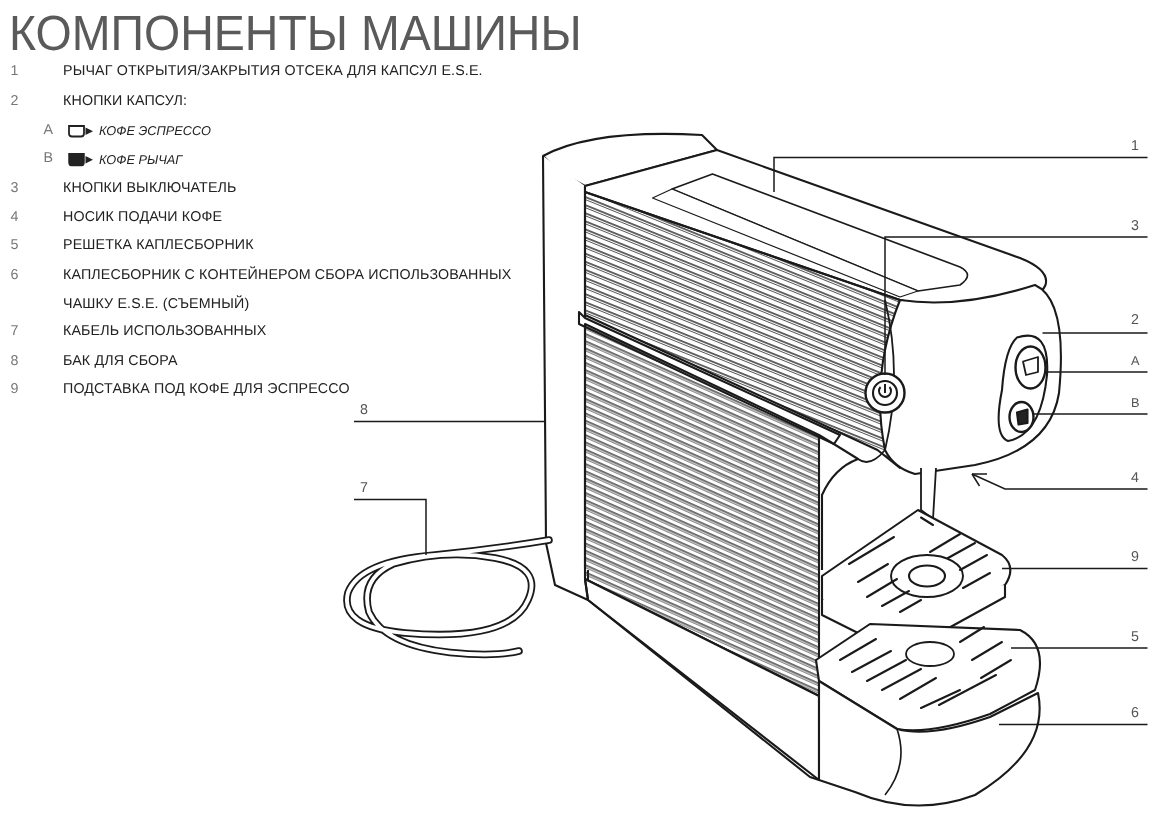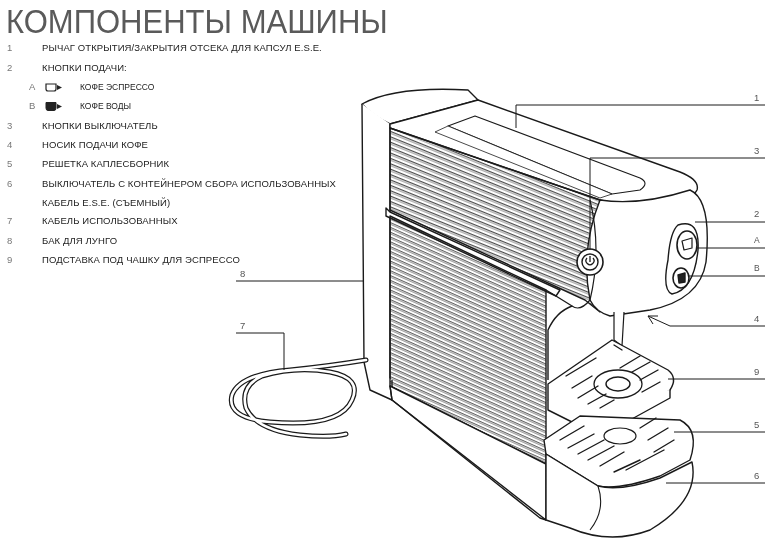--- a/index.html
+++ b/index.html
@@ -4,84 +4,84 @@
 <style>
   html, body { margin: 0; padding: 0; background: #ffffff; }
   body { width: 783px; height: 545px; position: relative; overflow: hidden; font-family: "Liberation Sans", sans-serif; color: #222; }
   .title { position: absolute; left: 6px; top: 2px; font-size: 33px; font-weight: normal; color: #5a5a5a; letter-spacing: 0px; line-height: 40px; margin: 0; white-space: nowrap; transform: scaleX(0.94); transform-origin: left top; }
   .legend { position: absolute; left: 0; top: 38px; width: 360px; }
   .legend-row { position: absolute; left: 0; height: 18px; font-size: 9.5px; line-height: 18px; white-space: nowrap; }
   .num { position: absolute; left: 7px; color: #777; font-size: 9.5px; }
   .txt { position: absolute; left: 42px; color: #222; letter-spacing: 0.1px; }
   .sub-letter { position: absolute; left: 29px; color: #777; }
   .sub-icon { position: absolute; left: 45px; top: 5px; width: 18px; height: 9px; }
-  .sub-txt { position: absolute; left: 80px; font-size: 8.5px; }
+  .sub-txt { position: absolute; left: 66px; font-size: 8.5px; font-style: italic; }
   .diagram { position: absolute; left: 0; top: 0; width: 783px; height: 545px; }
   .callout { position: absolute; font-size: 9.5px; color: #555; line-height: 12px; }
 </style>
 </head>
 <body>
 
 <h1 class="title">КОМПОНЕНТЫ МАШИНЫ</h1>
 
 <div class="legend">
   <div class="legend-row" style="top:1px">
     <span class="num">1</span>
     <span class="txt">РЫЧАГ ОТКРЫТИЯ/ЗАКРЫТИЯ ОТСЕКА ДЛЯ КАПСУЛ E.S.E.</span>
   </div>
   <div class="legend-row" style="top:21px">
     <span class="num">2</span>
-    <span class="txt">КНОПКИ ПОДАЧИ:</span>
+    <span class="txt">КНОПКИ КАПСУЛ:</span>
   </div>
   <div class="legend-row" style="top:40px">
     <span class="sub-letter">A</span>
     <svg class="sub-icon" viewBox="0 0 18 9">
       <path d="M1 1 H11 V6 Q11 8 9 8 H3 Q1 8 1 6 Z" fill="#fff" stroke="#222" stroke-width="1.2"></path>
       <path d="M12 2 L17 4.5 L12 7 Z" fill="#222"></path>
     </svg>
     <span class="sub-txt">КОФЕ ЭСПРЕССО</span>
   </div>
   <div class="legend-row" style="top:59px">
     <span class="sub-letter">B</span>
     <svg class="sub-icon" viewBox="0 0 18 9">
       <path d="M1 0.5 H11 V6 Q11 8.5 9 8.5 H3 Q1 8.5 1 6 Z" fill="#222" stroke="#222" stroke-width="1"></path>
       <path d="M12 2 L17 4.5 L12 7 Z" fill="#222"></path>
     </svg>
-    <span class="sub-txt">КОФЕ ВОДЫ</span>
+    <span class="sub-txt">КОФЕ РЫЧАГ</span>
   </div>
   <div class="legend-row" style="top:79px">
     <span class="num">3</span>
     <span class="txt">КНОПКИ ВЫКЛЮЧАТЕЛЬ</span>
   </div>
   <div class="legend-row" style="top:98px">
     <span class="num">4</span>
     <span class="txt">НОСИК ПОДАЧИ КОФЕ</span>
   </div>
   <div class="legend-row" style="top:117px">
     <span class="num">5</span>
     <span class="txt">РЕШЕТКА КАПЛЕСБОРНИК</span>
   </div>
   <div class="legend-row" style="top:137px">
     <span class="num">6</span>
-    <span class="txt">ВЫКЛЮЧАТЕЛЬ С КОНТЕЙНЕРОМ СБОРА ИСПОЛЬЗОВАННЫХ</span>
+    <span class="txt">КАПЛЕСБОРНИК С КОНТЕЙНЕРОМ СБОРА ИСПОЛЬЗОВАННЫХ</span>
   </div>
   <div class="legend-row" style="top:156px">
-    <span class="txt">КАБЕЛЬ E.S.E. (СЪЕМНЫЙ)</span>
+    <span class="txt">ЧАШКУ E.S.E. (СЪЕМНЫЙ)</span>
   </div>
   <div class="legend-row" style="top:174px">
     <span class="num">7</span>
     <span class="txt">КАБЕЛЬ ИСПОЛЬЗОВАННЫХ</span>
   </div>
   <div class="legend-row" style="top:194px">
     <span class="num">8</span>
-    <span class="txt">БАК ДЛЯ ЛУНГО</span>
+    <span class="txt">БАК ДЛЯ СБОРА</span>
   </div>
   <div class="legend-row" style="top:213px">
     <span class="num">9</span>
-    <span class="txt">ПОДСТАВКА ПОД ЧАШКУ ДЛЯ ЭСПРЕССО</span>
+    <span class="txt">ПОДСТАВКА ПОД КОФЕ ДЛЯ ЭСПРЕССО</span>
   </div>
 </div>
 
 <svg class="diagram" viewBox="0 0 783 545">
   <defs>
     <pattern id="ribs" width="6" height="5" patternUnits="userSpaceOnUse" patternTransform="rotate(22)">
       <line x1="0" y1="0.6" x2="6" y2="0.6" stroke="#222" stroke-width="0.9"></line>
       <line x1="0" y1="2.2" x2="6" y2="2.2" stroke="#222" stroke-width="0.5"></line>
     </pattern>
     <pattern id="ribs2" width="6" height="4.4" patternUnits="userSpaceOnUse" patternTransform="rotate(24)">

